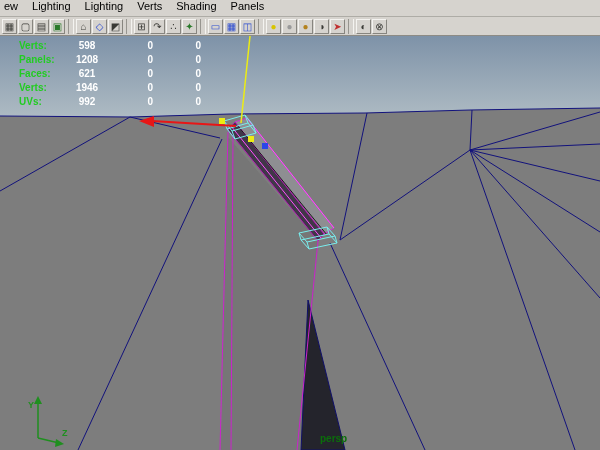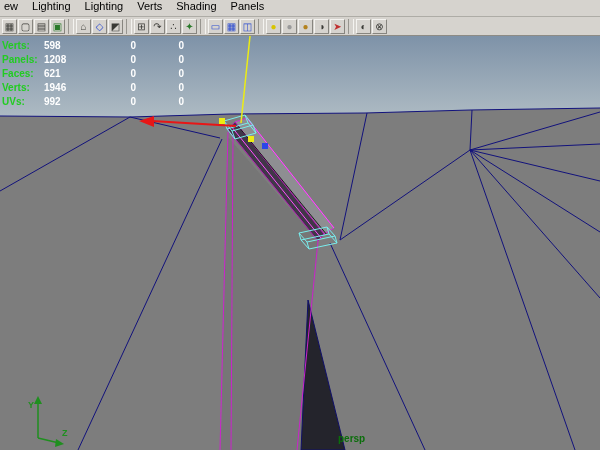--- a/index.html
+++ b/index.html
@@ -39,28 +39,28 @@
   .c-gold{color:#b4821e;}
   .c-red{color:#c03030;}
   
   .viewport{position:relative;width:600px;height:414px;overflow:hidden;background:#7e7e7e;}
   .viewport svg{position:absolute;left:0;top:0;}
   
   .hud{
     position:absolute;left:2px;top:3px;
     font:bold 10px "Liberation Sans",sans-serif;line-height:14px;
   }
-  .hud-row{display:flex;}
+  .hud-row{display:flex;margin-left:17px;}
   .hud-label{width:42px;color:#22cc22;}
-  .hud-c1{width:52px;color:#ffffff;text-align:left;}
+  .hud-c1{width:52px;color:#ffffff;text-align:center;}
   .hud-c2{width:40px;color:#ffffff;text-align:right;}
   .hud-c3{width:48px;color:#ffffff;text-align:right;}
   
   .persp-label{
-    position:absolute;left:338px;bottom:6px;
+    position:absolute;left:320px;bottom:6px;
     font:bold 10px "Liberation Sans",sans-serif;color:#0b6e0b;
   }
 </style>
 </head>
 <body>
 
 <div class="menubar">
   <span class="menu-item">ew</span>
   <span class="menu-item">Lighting</span>
   <span class="menu-item">Lighting</span>

